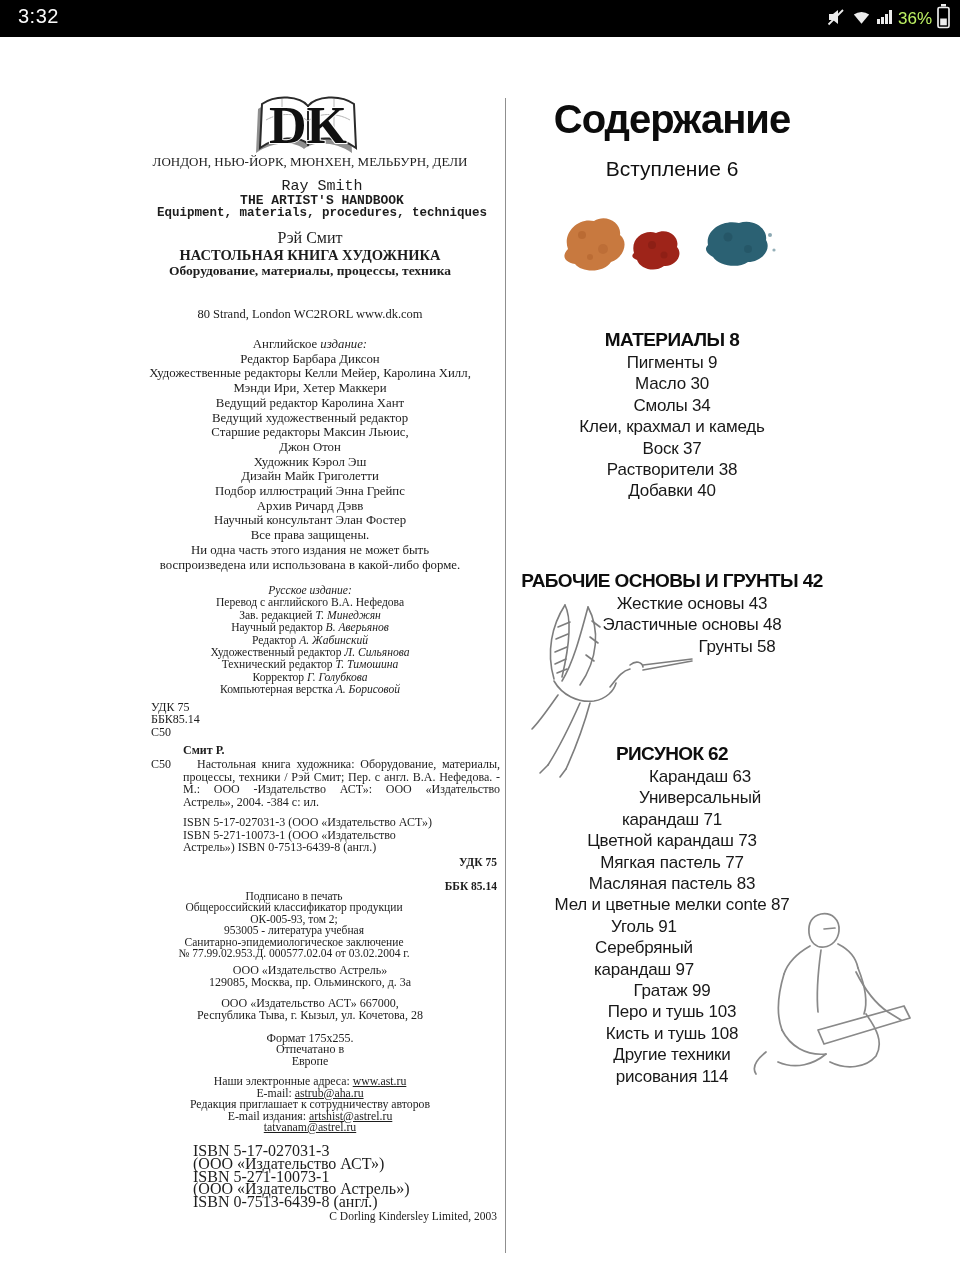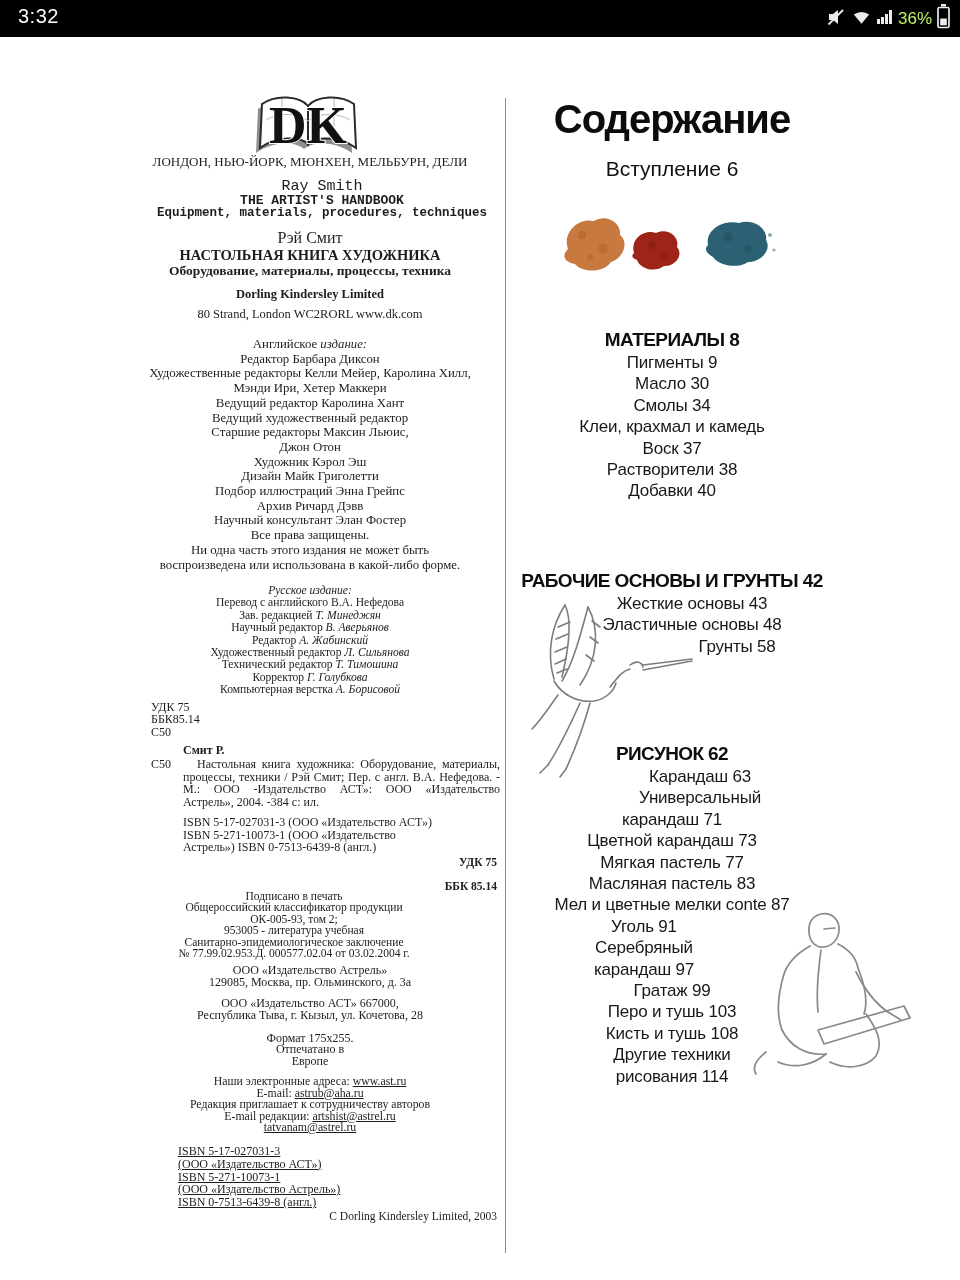--- a/index.html
+++ b/index.html
@@ -87,21 +87,20 @@
     <div class="b" style="font-size:13px;line-height:12px;">THE ARTIST'S HANDBOOK</div>
     <div class="b" style="font-size:12.5px;line-height:12.5px;">Equipment, materials, procedures, techniques</div>
   </div>
 
   <div class="abs serif c" style="left:110px;top:229px;width:400px;">
     <div style="font-size:16px;line-height:18px;">Рэй Смит</div>
     <div class="b" style="font-size:14.5px;line-height:16px;">НАСТОЛЬНАЯ КНИГА ХУДОЖНИКА</div>
     <div class="b" style="font-size:13.5px;line-height:15px;">Оборудование, материалы, процессы, техника</div>
   </div>
 
-  <div class="abs serif c b" style="left:110px;top:287px;width:400px;font-size:12.5px;">Dorling Kindersley Limited</div>
   <div class="abs serif c" style="left:110px;top:307px;width:400px;font-size:12.5px;">80 Strand, London WC2RORL www.dk.com</div>
 
   <div class="abs serif c" style="left:110px;top:337px;width:400px;font-size:12.8px;line-height:14.7px;">
     <div class="cline"><b>Английское</b> <b><i>издание:</i></b></div>
     <div class="cline"><b>Редактор</b> <span>Барбара Диксон</span></div>
     <div class="cline"><b>Художественные редакторы</b> <span>Келли Мейер, Каролина Хилл,</span></div>
     <div class="cline"><span>Мэнди Ири, Хетер Маккери</span></div>
     <div class="cline"><b>Ведущий редактор</b> <span>Каролина Хант</span></div>
     <div class="cline"><b>Ведущий художественный редактор</b></div>
     <div class="cline"><b>Старшие редакторы</b> <span>Максин Льюис,</span></div>
@@ -173,25 +172,25 @@
   <div class="abs serif c" style="left:110px;top:1033px;width:400px;font-size:12px;line-height:11.4px;">
     <div>Формат 175х255.</div>
     <div>Отпечатано в</div>
     <div>Европе</div>
   </div>
 
   <div class="abs serif c" style="left:110px;top:1076px;width:400px;font-size:11.8px;line-height:11.5px;">
     <div><span>Наши электронные адреса: </span><span class="u">www.ast.ru</span></div>
     <div><span>E-mail: </span><span class="u">astrub@aha.ru</span></div>
     <div>Редакция приглашает к сотрудничеству авторов</div>
-    <div><span>E-mail редакции: </span><span class="u">artshist@astrel.ru</span></div>
+    <div><span>E-mail издания: </span><span class="u">artshist@astrel.ru</span></div>
     <div><span class="u">tatvanam@astrel.ru</span></div>
   </div>
 
-  <div class="abs serif" style="left:178px;top:1145px;font-size:12px;line-height:12.8px;text-decoration:underline;">
+  <div class="abs serif" style="left:193px;top:1145px;font-size:16px;line-height:12.8px;">
     <div>ISBN 5-17-027031-3</div>
     <div>(ООО «Издательство АСТ»)</div>
     <div>ISBN 5-271-10073-1</div>
     <div>(ООО «Издательство Астрель»)</div>
     <div>ISBN 0-7513-6439-8 (англ.)</div>
   </div>
 
   <div class="abs serif r" style="left:151px;top:1210px;width:346px;font-size:11.5px;">C Dorling Kindersley Limited, 2003</div>
 
   <div class="abs" style="left:510px;top:597px;width:195px;height:185px;">

